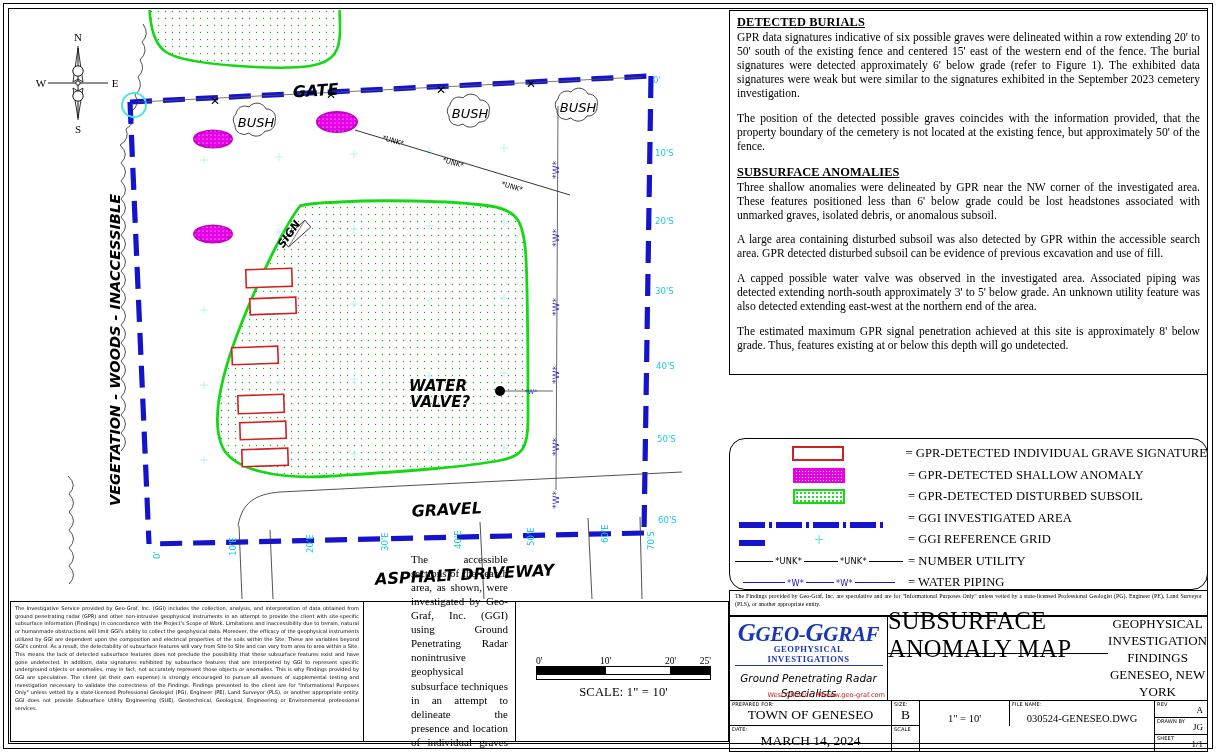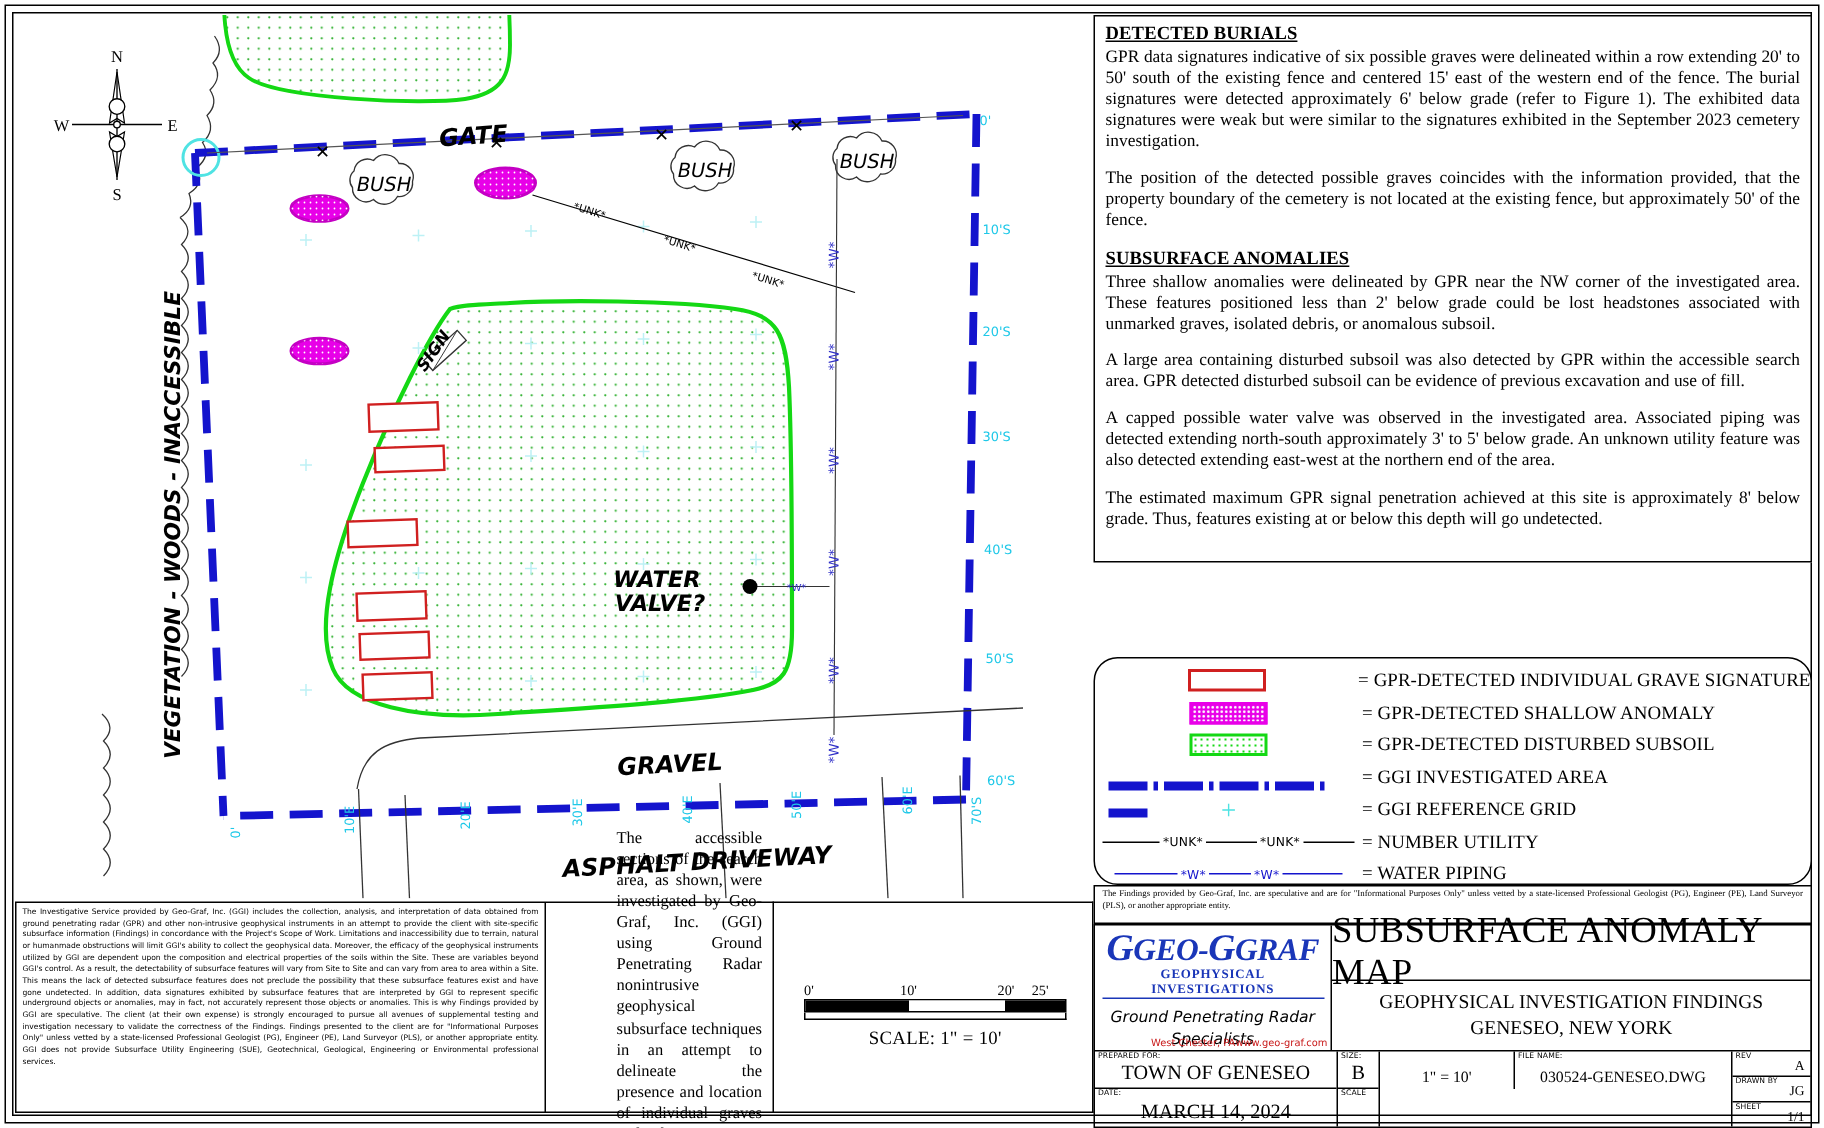--- a/index.html
+++ b/index.html
@@ -294,21 +294,21 @@
     line-height:1.45;
     margin-top: 5px;
   }
   .logo-foot {
     position:absolute; bottom:1px; left:0; right:0;
     display:flex; justify-content:flex-end;
     padding: 0 2px;
     font-family:"DejaVu Sans", sans-serif;
     font-size:6.6px; color:#c81818;
   }
-  .tb-titles { flex:1; display:flex; flex-direction:column; }
+  .tb-titles { flex:1; display:flex; }
   .tb-maintitle {
     height: 37px;
     border-bottom: 1.2px solid #000;
     display:flex; align-items:center; justify-content:center;
     font-size: 24.5px;
     letter-spacing: 0.2px;
   }
   .tb-subtitle {
     flex:1;
     display:flex; flex-direction:column; align-items:center; justify-content:center;
@@ -643,40 +643,40 @@
   <div class="note-box">
     <div class="note-text">The accessible sections of the search area, as shown, were investigated by Geo-Graf, Inc. (GGI) using Ground Penetrating Radar nonintrusive geophysical subsurface techniques in an attempt to delineate the presence and location of individual graves and the extent or boundaries of the cemetery.</div>
   </div>
 
   <div class="scale-box">
     <div class="scalebar-wrap">
       <div class="scale-ticks">
         <span style="left:0">0'</span>
         <span style="left:64px">10'</span>
         <span style="left:129px">20'</span>
-        <span style="right:12px">25'</span>
+        <span style="right:0">25'</span>
       </div>
       <div class="scale-bar-outer">
         <div class="scale-seg black" style="width:40%"></div>
         <div class="scale-seg white" style="width:37%"></div>
         <div class="scale-seg black" style="width:23%"></div>
       </div>
       <div class="scale-under"></div>
       <div class="scale-label">SCALE: 1" = 10'</div>
     </div>
   </div>
 
   <div class="right-col">
 
     <div class="rbox findings-box">
       <div class="sec-head">DETECTED BURIALS</div>
       <p class="sec-p">GPR data signatures indicative of six possible graves were delineated within a row extending 20' to 50' south of the existing fence and centered 15' east of the western end of the fence. The burial signatures were detected approximately 6' below grade (refer to Figure 1). The exhibited data signatures were weak but were similar to the signatures exhibited in the September 2023 cemetery investigation.</p>
       <p class="sec-p">The position of the detected possible graves coincides with the information provided, that the property boundary of the cemetery is not located at the existing fence, but approximately 50' of the fence.</p>
       <div class="sec-head">SUBSURFACE ANOMALIES</div>
-      <p class="sec-p">Three shallow anomalies were delineated by GPR near the NW corner of the investigated area. These features positioned less than 2' below grade could be lost headstones associated with unmarked graves, isolated debris, or anomalous subsoil.</p>
+      <p class="sec-p">Three shallow anomalies were delineated by GPR near the NW corner of the investigated area. These features positioned less than 6' below grade could be lost headstones associated with unmarked graves, isolated debris, or anomalous subsoil.</p>
       <p class="sec-p">A large area containing disturbed subsoil was also detected by GPR within the accessible search area. GPR detected disturbed subsoil can be evidence of previous excavation and use of fill.</p>
       <p class="sec-p">A capped possible water valve was observed in the investigated area. Associated piping was detected extending north-south approximately 3' to 5' below grade. An unknown utility feature was also detected extending east-west at the northern end of the area.</p>
       <p class="sec-p last">The estimated maximum GPR signal penetration achieved at this site is approximately 8' below grade. Thus, features existing at or below this depth will go undetected.</p>
     </div>
 
 
     <div class="rbox legend-box">
 
       <div class="legend-row">
         <div class="legend-sym">

